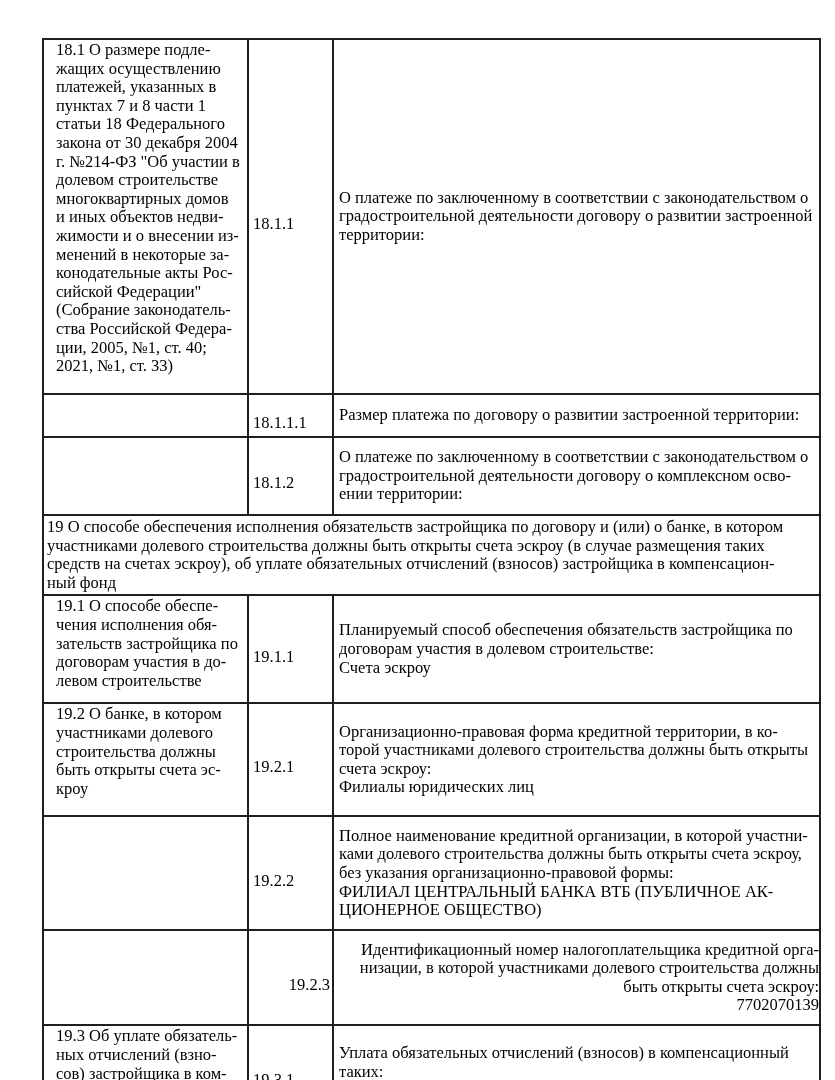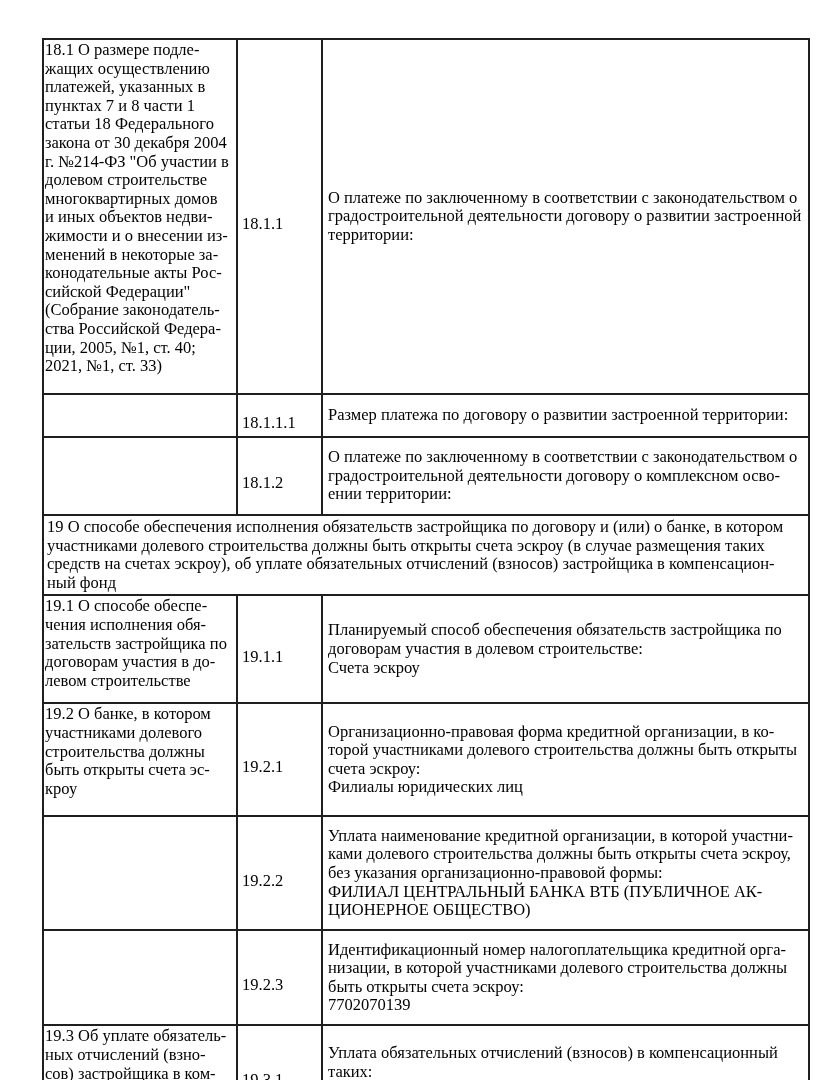--- a/index.html
+++ b/index.html
@@ -16,36 +16,36 @@
     border-collapse: collapse;
     table-layout: fixed;
   }
   td {
     border: 2px solid #1f1f1f;
     font-size: 16.5px;
     line-height: 18.6px;
     vertical-align: middle;
     overflow: hidden;
   }
-  td.c1 { width: 189px; vertical-align: top; padding: 1px 2px 2px 1px; }
+  td.c1 { width: 189px; vertical-align: top; padding: 1px 2px 2px 12px; }
   td.c2 { width: 77px;  padding: 16px 2px 1px 4px; }
   td.c3 { width: 480px; padding: 2px 0 2px 5px; }
   td.cm { padding: 2px 4px 2px 3px; vertical-align: top; }
   .txt { white-space: pre-line; display: block; }
   .val { white-space: pre-line; display: block; font-weight: normal; }
   tr.h0  td { height: 336px; }
   tr.h1  td { height: 24px; font-family: Liberation Serif, serif; }
   tr.h2  td { height: 59px; }
   tr.h3  td { height: 25px; }
   tr.h4  td { height: 70px; }
   tr.h5  td { height: 89px; }
   tr.h6  td { height: 47px; }
   tr.h7  td { height: 94px; }
   tr.h8  td { height: 95px; }
-  tr.h9  td { height: 76px; }
+  tr.h9  td { height: 76px; text-align: right; }
   tr.h10 td { height: 75px; }
 </style>
 </head>
 <body>
 
 <div class="page">
   <table class="decl">
     <tbody>
       <tr class="h0">
         <td class="c1">
@@ -134,35 +134,35 @@
             <span class="txt">19.2 О банке, в котором
 участниками долевого
 строительства должны
 быть открыты счета эс-
 кроу</span>
           </td>
         <td class="c2">
             <span class="txt">19.2.1</span>
           </td>
         <td class="c3">
-            <span class="txt">Организационно-правовая форма кредитной организации, в ко-
+            <span class="txt">Организационно-правовая форма кредитной территории, в ко-
 торой участниками долевого строительства должны быть открыты
 счета эскроу:</span>
             <b class="val">Филиалы юридических лиц</b>
           </td>
       </tr>
       <tr class="h8">
         <td class="c1">
             <span class="txt"></span>
           </td>
         <td class="c2">
             <span class="txt">19.2.2</span>
           </td>
         <td class="c3">
-            <span class="txt">Уплата наименование кредитной организации, в которой участни-
+            <span class="txt">Полное наименование кредитной организации, в которой участни-
 ками долевого строительства должны быть открыты счета эскроу,
 без указания организационно-правовой формы:</span>
             <b class="val">ФИЛИАЛ ЦЕНТРАЛЬНЫЙ БАНКА ВТБ (ПУБЛИЧНОЕ АК-
 ЦИОНЕРНОЕ ОБЩЕСТВО)</b>
           </td>
       </tr>
       <tr class="h9">
         <td class="c1">
             <span class="txt"></span>
           </td>

